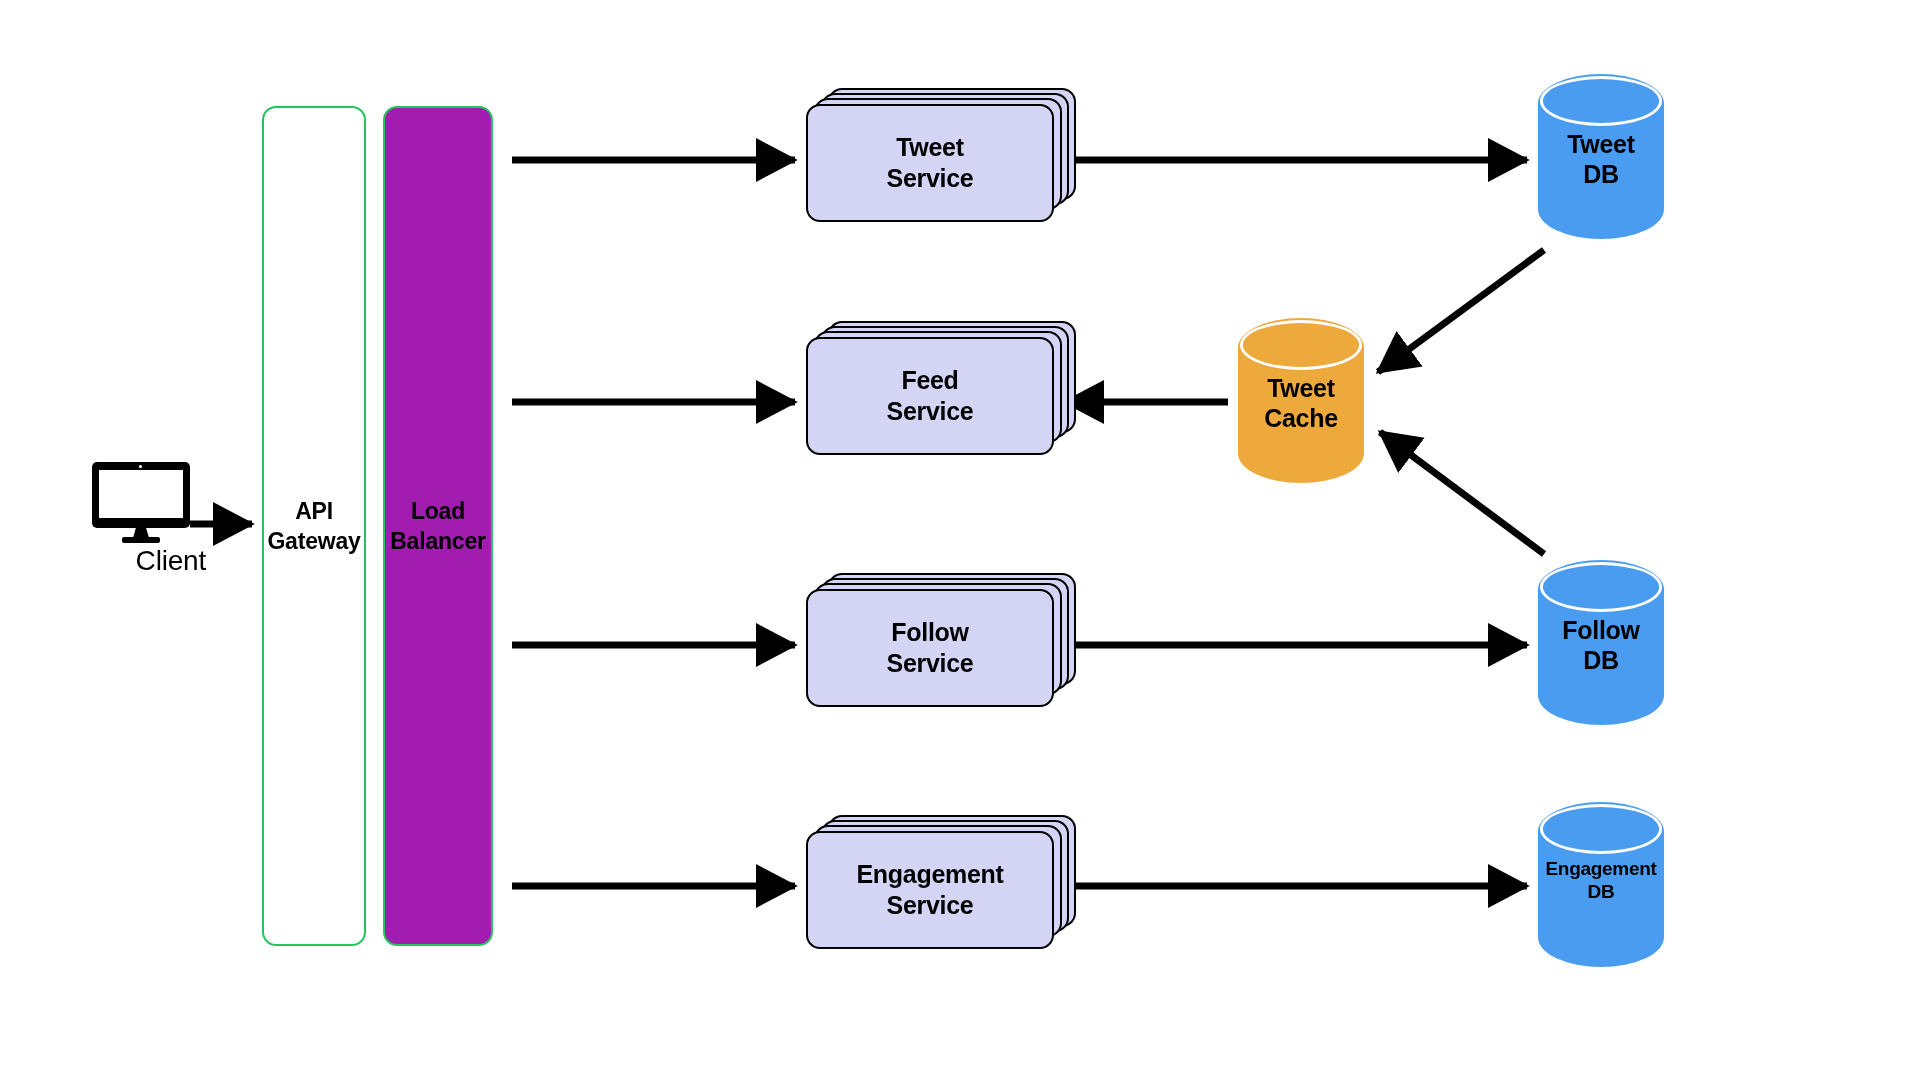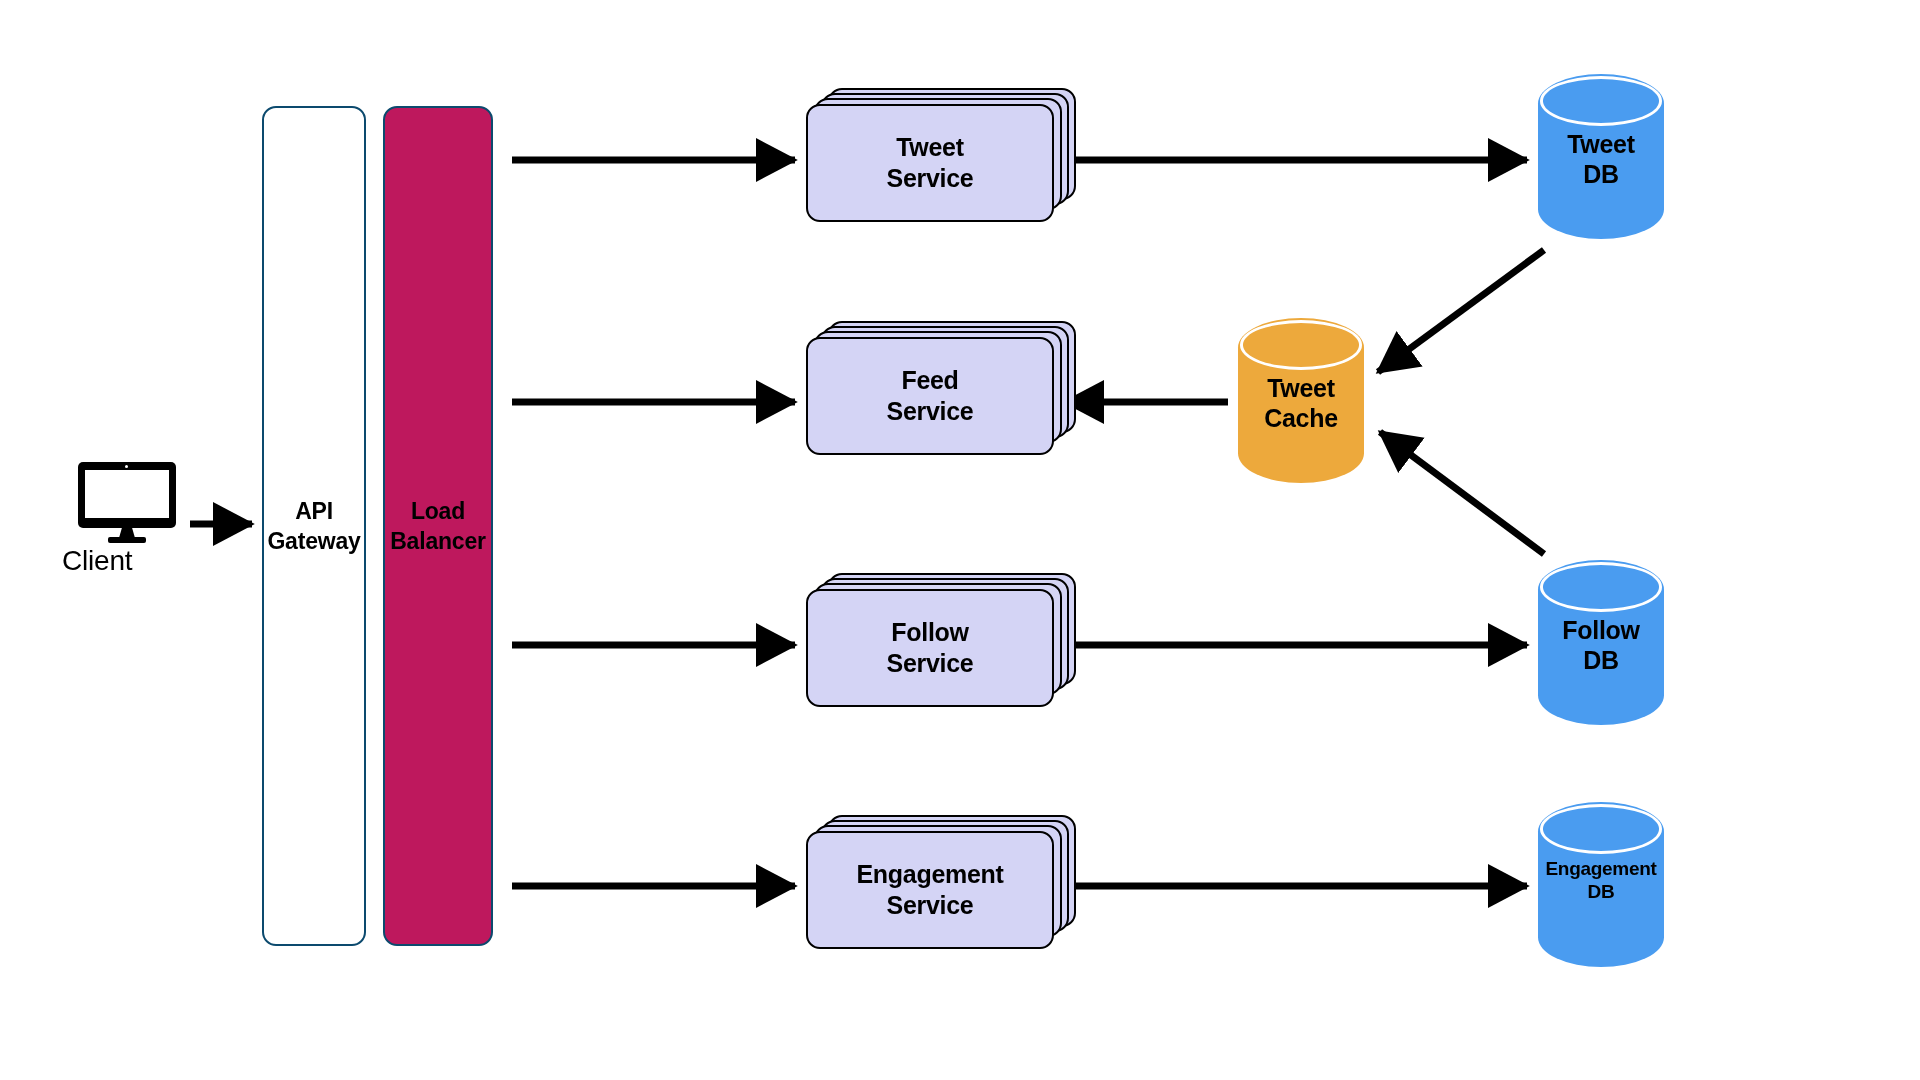--- a/index.html
+++ b/index.html
@@ -24,24 +24,24 @@
     left: 0;
     top: 0;
     width: 1920px;
     height: 1080px;
     pointer-events: none;
   }
 
   
   .client-group {
     position: absolute;
-    left: 62px;
+    left: 76px;
     top: 462px;
     width: 130px;
-    text-align: left;
+    text-align: right;
   }
   .monitor {
     position: relative;
     width: 98px;
     height: 72px;
     margin: 0 auto;
   }
   .monitor-bezel {
     position: absolute;
     left: 0;
@@ -92,21 +92,21 @@
     font-size: 28px;
     line-height: 30px;
     color: #000000;
     font-weight: 400;
     letter-spacing: -0.2px;
   }
 
   
   .column {
     position: absolute;
-    border: 2px solid #0c4a6e;
+    border: 2px solid #22c55e;
     border-radius: 14px;
     box-sizing: border-box;
     display: flex;
     align-items: center;
     justify-content: center;
   }
   .column-label {
     font-size: 23px;
     line-height: 30px;
     font-weight: 700;
@@ -120,21 +120,21 @@
     top: 106px;
     width: 104px;
     height: 840px;
     background: #ffffff;
   }
   #load-balancer {
     left: 383px;
     top: 106px;
     width: 110px;
     height: 840px;
-    background: #be185d;
+    background: #a21caf;
   }
 
   
   .service-stack {
     position: absolute;
     width: 256px;
     height: 122px;
   }
   .service-layer {
     position: absolute;

